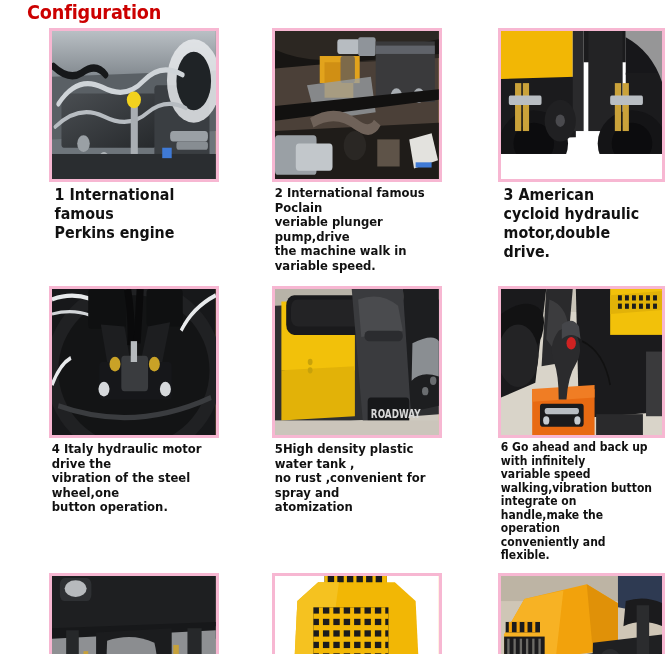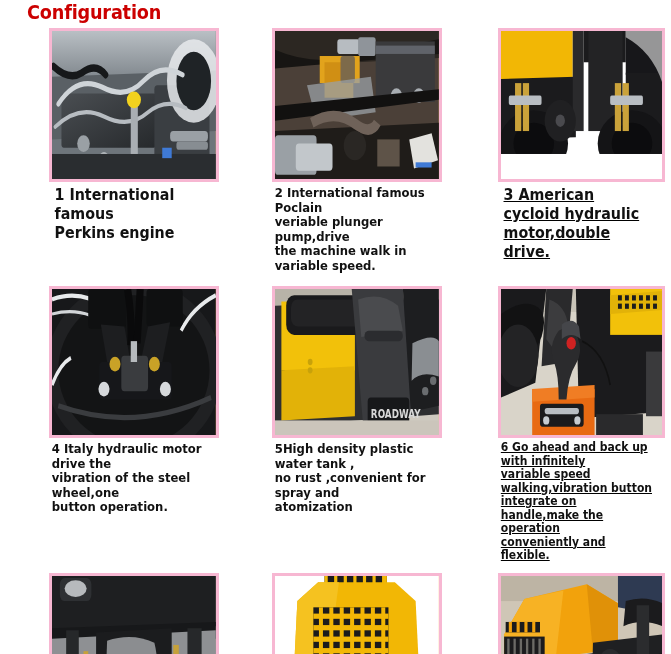--- a/index.html
+++ b/index.html
@@ -41,21 +41,21 @@
   .row {
     display: flex;
     width: 671px;
   }
   .cell {
     box-sizing: border-box;
     margin-left: 44px;
   }
   .c1 { width: 226px; padding-left: 5px; padding-right: 7px; }
   .c2 { width: 223px; padding-left: 2px; padding-right: 7px; }
-  .c3 { width: 222px; padding-left: 5px; padding-right: 6px; text-decoration: underline; }
+  .c3 { width: 222px; padding-left: 5px; padding-right: 6px; }
 
   .photo-frame {
     border: 3px solid #f7b7d2;
     background: #fdba74;
     padding: 0;
     line-height: 0;
     overflow: hidden;
     position: relative;
   }
   .photo {

